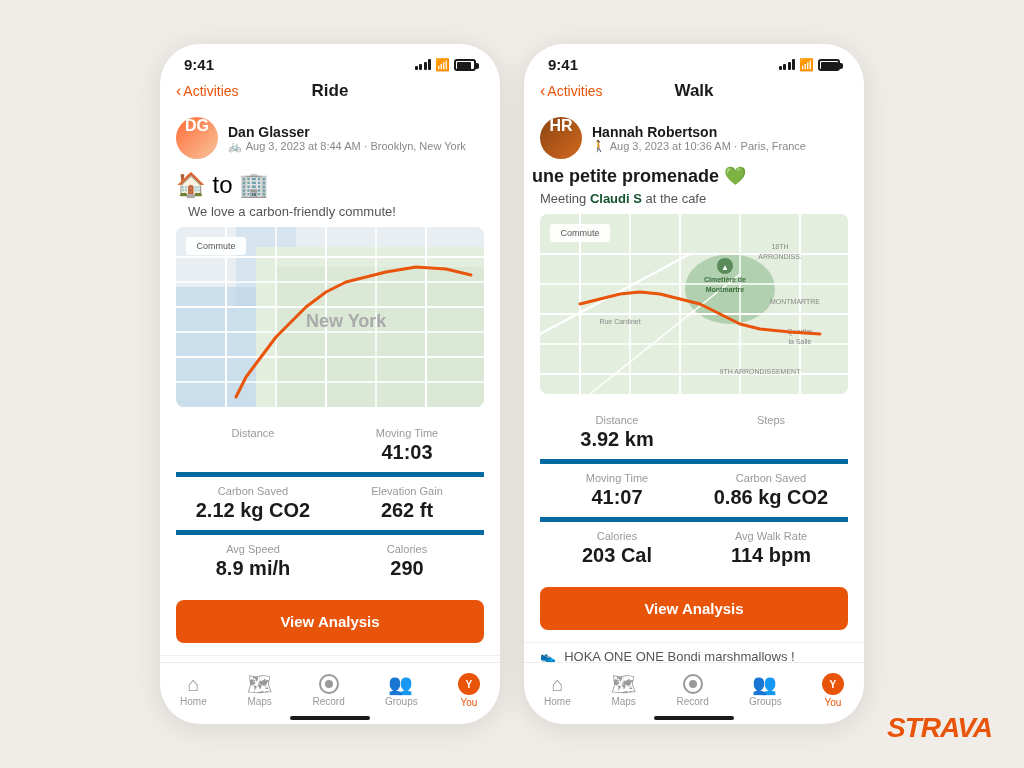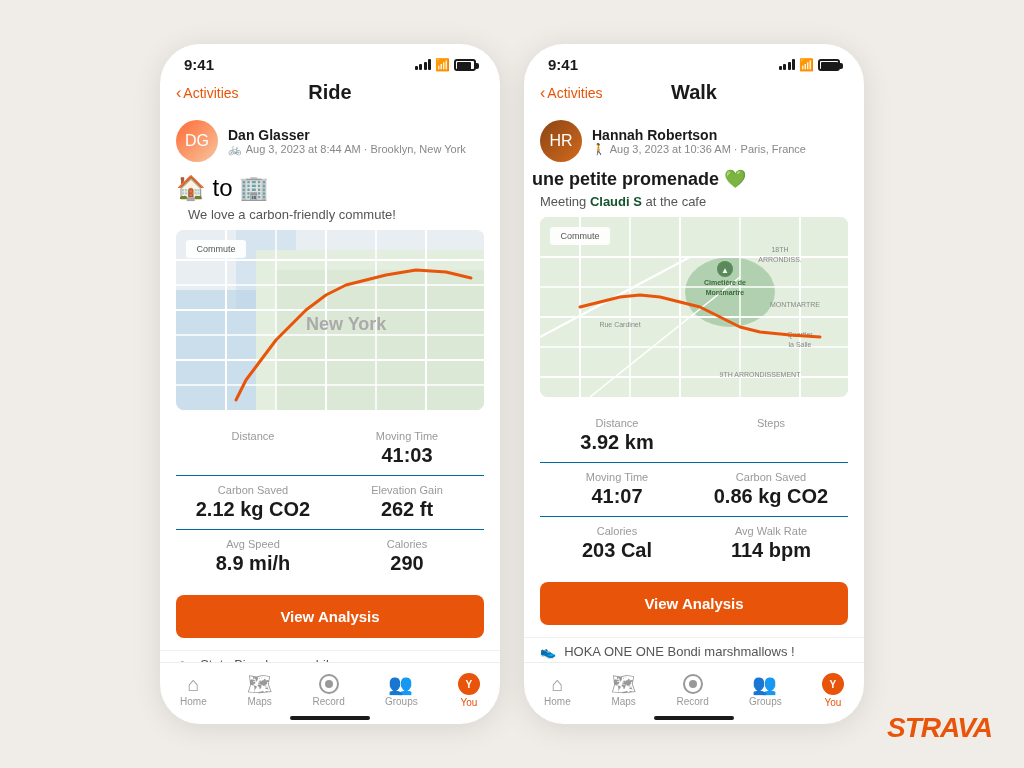--- a/index.html
+++ b/index.html
@@ -110,21 +110,21 @@
       gap: 2px;
       color: #e8540a;
       font-size: 14px;
       font-weight: 500;
     }
     .back-chevron {
       font-size: 16px;
       color: #e8540a;
     }
     .nav-title {
-      font-size: 20px;
+      font-size: 17px;
       font-weight: 700;
       color: #1a1a1a;
     }
     
     .content {
       flex: 1;
       overflow-y: auto;
       overflow-x: hidden;
     }
     .content::-webkit-scrollbar { display: none; }
@@ -191,21 +191,21 @@
     
     .stats-grid {
       display: grid;
       grid-template-columns: 1fr 1fr;
       padding: 0 16px;
       gap: 0;
     }
     .stat-item {
       padding: 8px 4px;
       text-align: center;
-      border-bottom: 1px solid #0369a1;
+      border-bottom: 5px solid #0369a1;
     }
     .stat-label {
       font-size: 11px;
       color: #999;
       margin-bottom: 2px;
     }
     .stat-value {
       font-size: 20px;
       font-weight: 600;
       color: #1a1a1a;
@@ -305,24 +305,24 @@
       color: #e8540a;
       font-style: italic;
       letter-spacing: -1px;
     }
     
     .avatar-circle {
       width: 42px;
       height: 42px;
       border-radius: 50%;
       display: flex;
-      align-items: center;
+      align-items: flex-start;
       justify-content: center;
       font-size: 16px;
-      font-weight: normal;
+      font-weight: bold;
       color: white;
       flex-shrink: 0;
     }
     .avatar-dan { background: linear-gradient(135deg, #ff6b35, #f7c59f); }
     .avatar-hannah { background: linear-gradient(135deg, #8b4513, #d2691e); }
   </style>
 </head>
 <body>
 
 <div class="phones-container">

